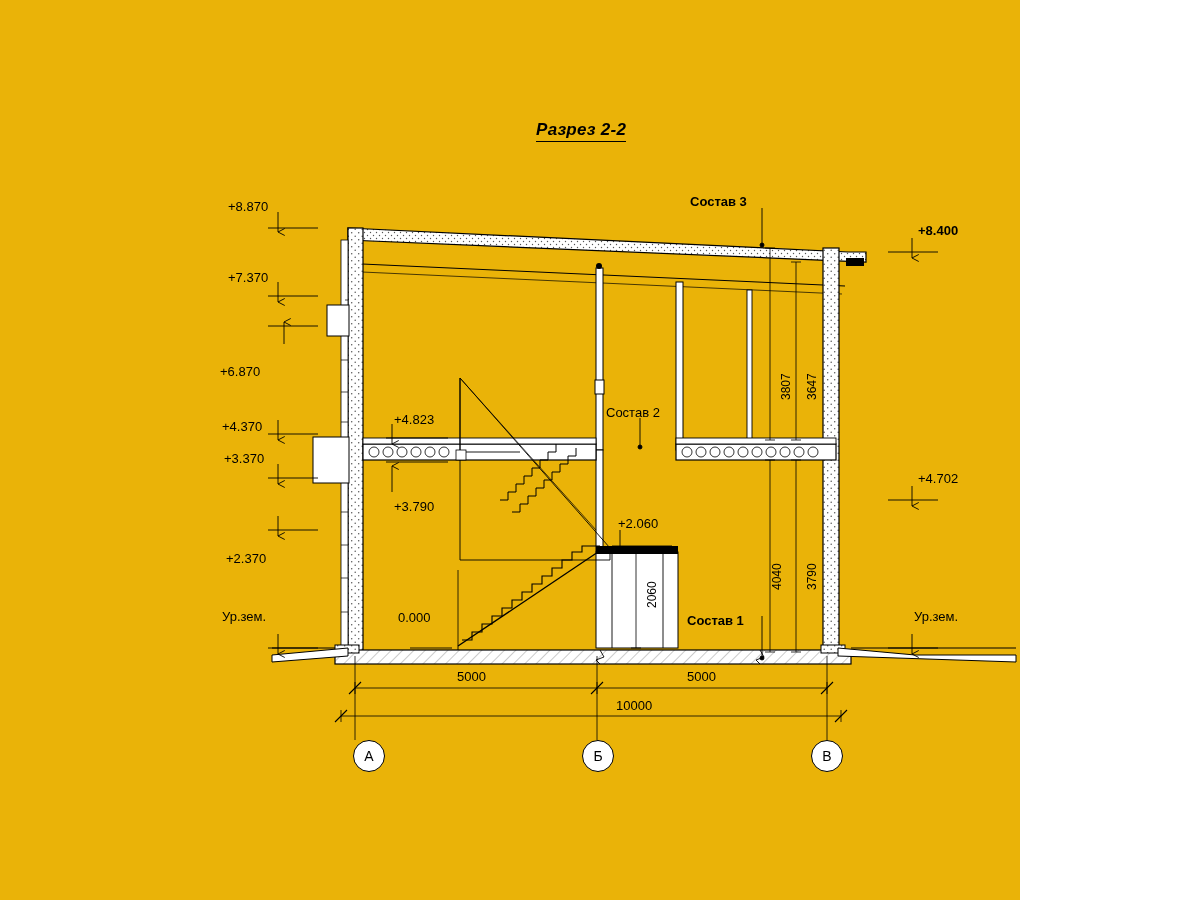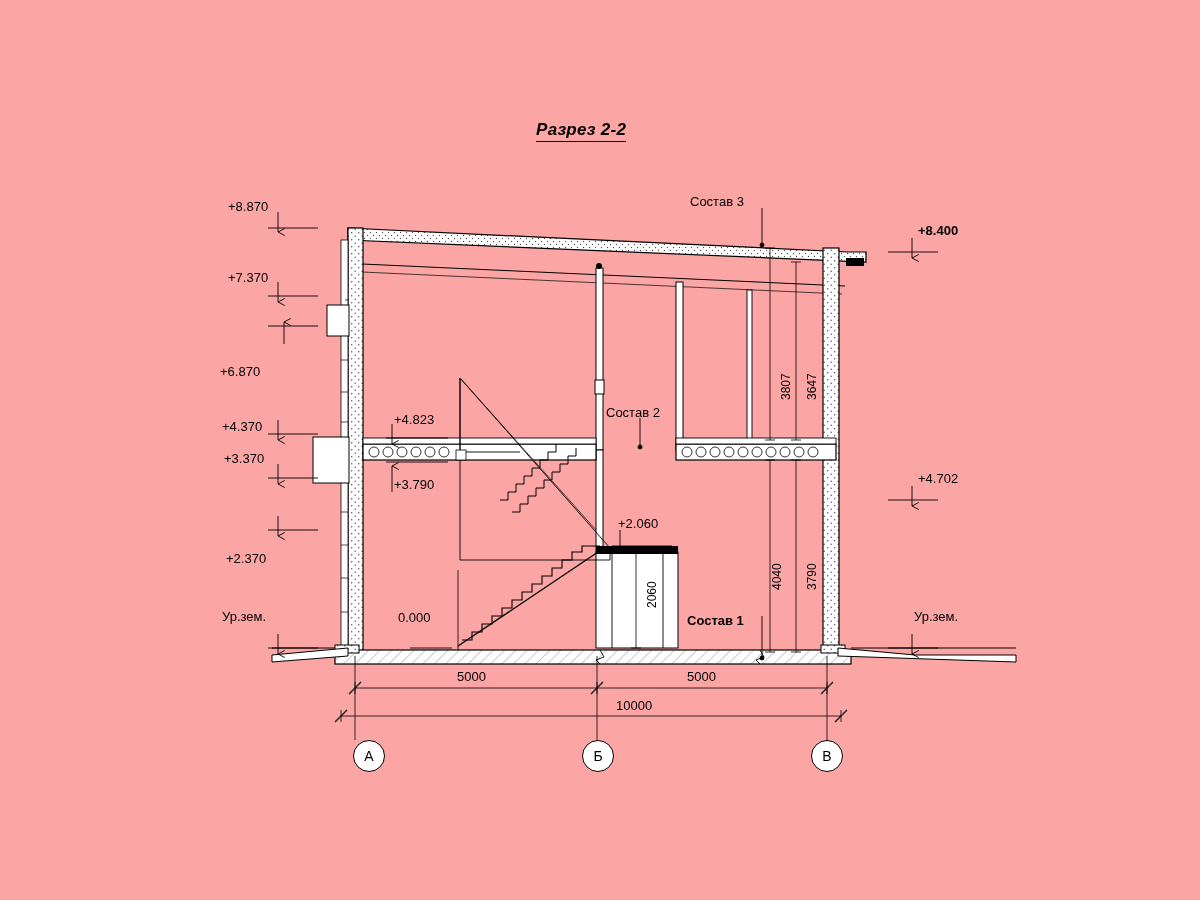--- a/index.html
+++ b/index.html
@@ -2,23 +2,23 @@
 <html><head>
 <meta charset="utf-8">
 <style>
   html, body {
     margin: 0;
     padding: 0;
     background: #ffffff;
   }
   #sheet {
     position: relative;
-    width: 1200px;
+    width: 1020px;
     height: 900px;
-    background: #fca5a5;
+    background: #eab308;
     font-family: "Liberation Sans", sans-serif;
     color: #000000;
     overflow: hidden;
   }
   #svg-layer {
     position: absolute;
     left: 0; top: 0;
     width: 1200px;
     height: 900px;
   }
@@ -295,27 +295,27 @@
   <div class="lbl" style="left:220px; top:329px;margin-top:36px;">+6.870</div>
   <div class="lbl" style="left:222px; top:409px;margin-top:11px;">+4.370</div>
   <div class="lbl" style="left:224px; top:452px;">+3.370</div>
   <div class="lbl" style="left:226px; top:504px;margin-top:48px;">+2.370</div>
   <div class="lbl" style="left:398px; top:611px;">0.000</div>
 
   <div class="lbl" style="left:918px; top:224px;font-weight:bold;">+8.400</div>
   <div class="lbl" style="left:918px; top:472px;">+4.702</div>
 
   <div class="lbl" style="left:394px; top:413px;">+4.823</div>
-  <div class="lbl" style="left:394px; top:478px;">+3.790</div>
+  <div class="lbl" style="left:394px; top:500px;">+3.790</div>
   <div class="lbl" style="left:618px; top:517px;">+2.060</div>
 
   <div class="lbl" style="left:222px; top:610px;">Ур.зем.</div>
   <div class="lbl" style="left:914px; top:610px;">Ур.зем.</div>
 
-  <div class="lbl" style="left:690px; top:195px;">Состав 3</div>
+  <div class="lbl" style="left:690px; top:195px;font-weight:bold;">Состав 3</div>
   <div class="lbl" style="left:606px; top:406px;">Состав 2</div>
   <div class="lbl" style="left:687px; top:614px;font-weight:bold;">Состав 1</div>
 
   <div class="vert" style="left:779px; top:400px;">3807</div>
   <div class="vert" style="left:805px; top:400px;">3647</div>
   <div class="vert" style="left:770px; top:590px;">4040</div>
   <div class="vert" style="left:805px; top:590px;">3790</div>
   <div class="vert" style="left:645px; top:608px;">2060</div>
 
   <div class="lbl" style="left:457px; top:670px;">5000</div>

